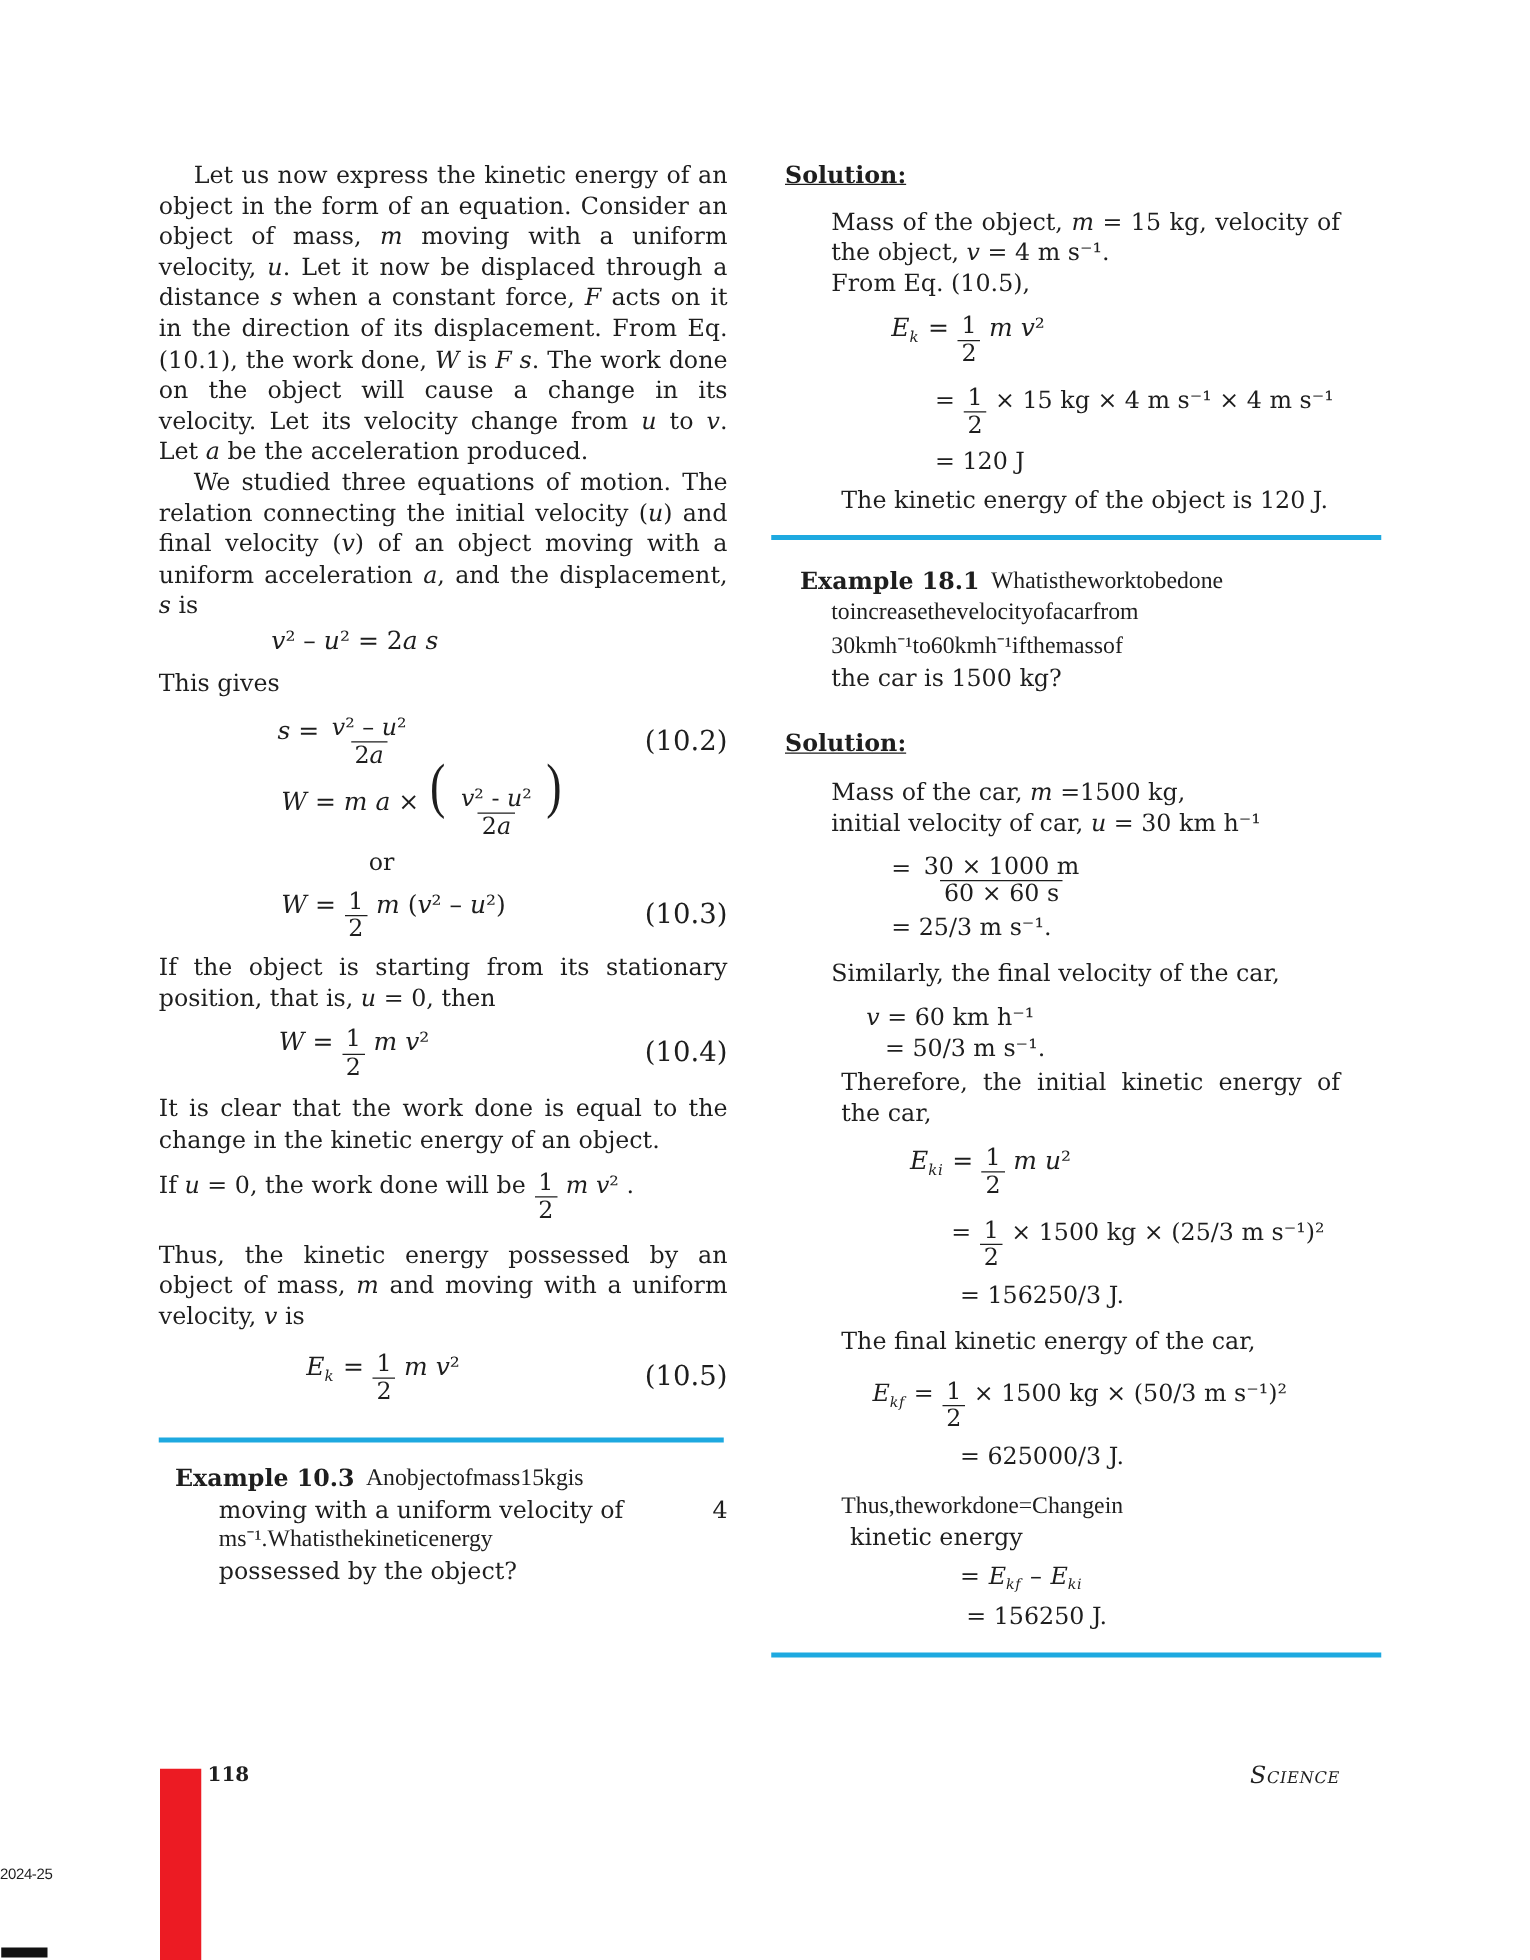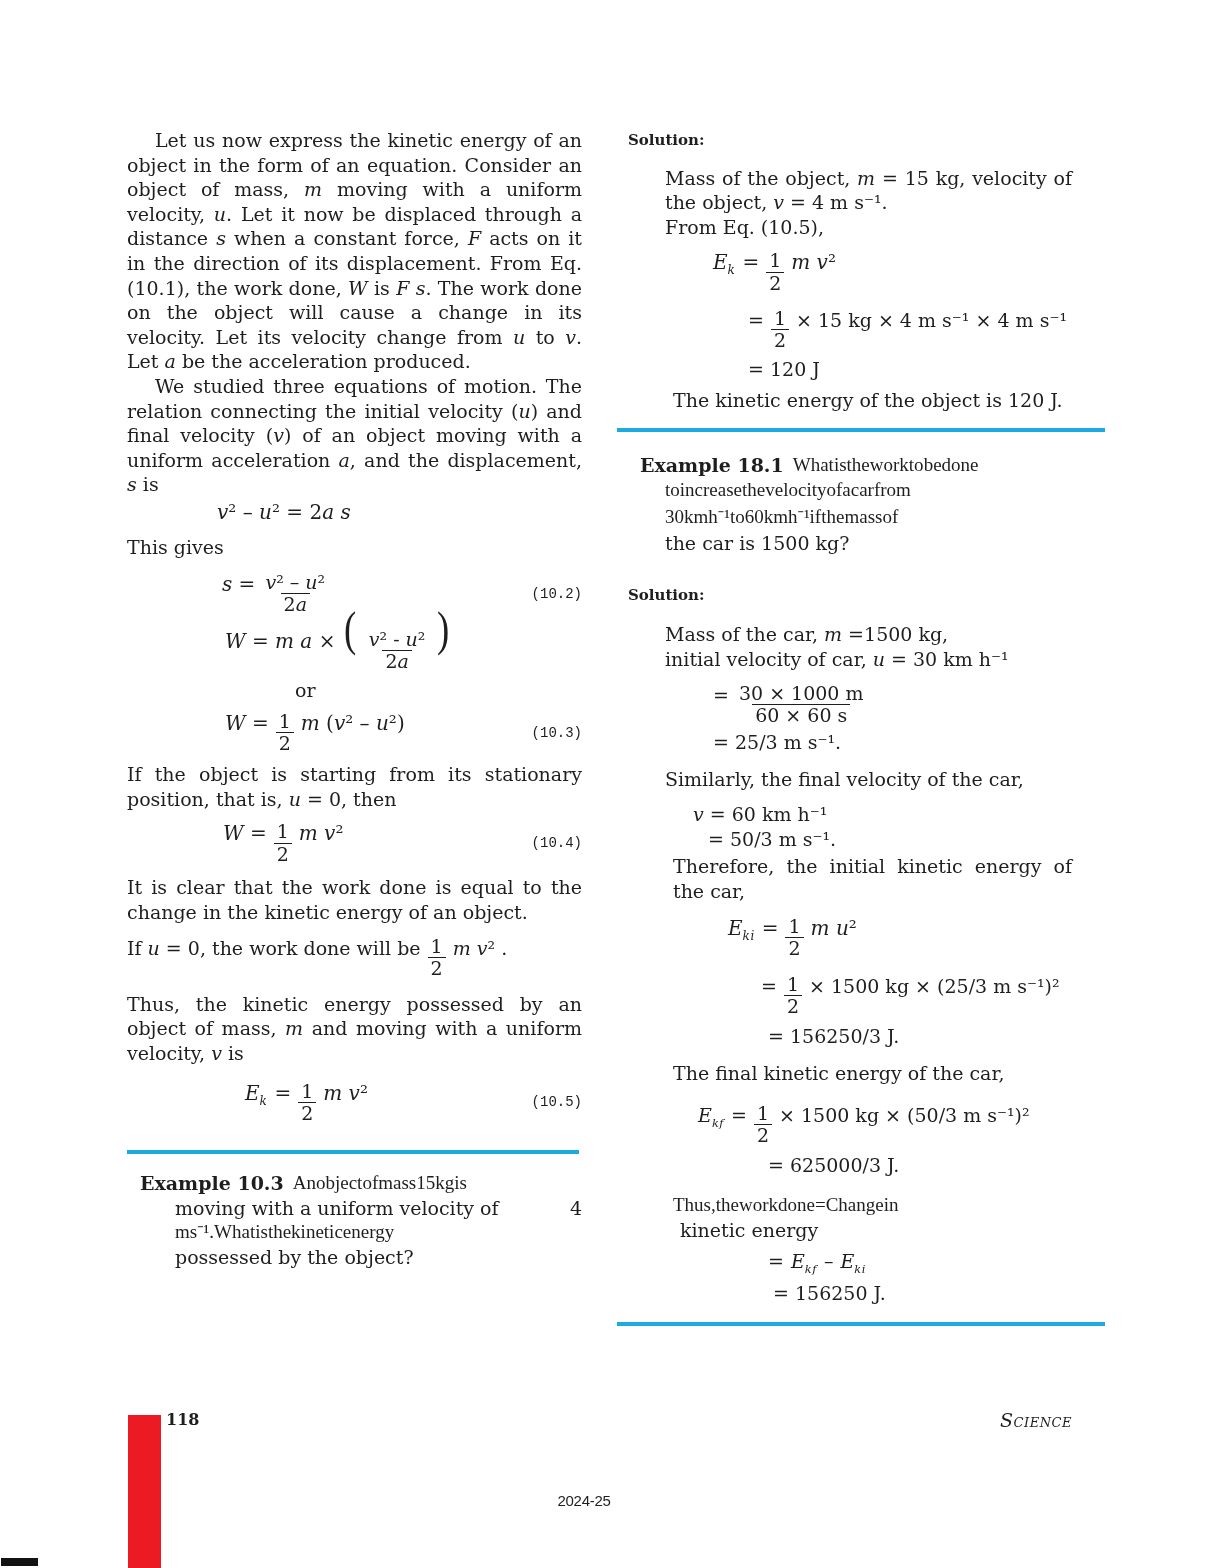--- a/index.html
+++ b/index.html
@@ -6,47 +6,47 @@
   .page {
     position:relative; width:1224px; height:1568px; background:#ffffff;
     font-family:"DejaVu Serif", serif; color:#1e1e1e; overflow:hidden;
   }
   .col { position:absolute; top:128px; font-size:19px; line-height:24.6px; }
   .col-left  { left:127px; width:455px; }
   .col-right { left:628px; width:444px; }
   p { margin:0; }
   .just { text-align:justify; }
   .indent { text-indent:28px; }
-  .sol-head { font-weight:bold; font-size:15px; }
+  .sol-head { font-weight:bold; font-size:19px;text-decoration:underline; }
   i { font-style:italic; }
 
   
   .eqrow { position:relative; display:flex; align-items:flex-start; column-gap:7px; font-size:20px; }
   .frac { display:inline-flex; flex-direction:column; align-items:center; line-height:1.12; font-size:19px; text-align:center; }
   .frac .den { border-top:1.5px solid #1e1e1e; }
   .frac span { padding:0 3px; }
-  .eqtag { position:absolute; right:0; top:50%; transform:translateY(-50%); font-size:14px;font-family:Liberation Mono, monospace; }
+  .eqtag { position:absolute; right:0; top:50%; transform:translateY(-50%); font-size:22px; }
   .bp { font-size:245%; font-weight:300; line-height:0; font-family:"Liberation Serif", serif; transform:scaleX(.75); }
   sub.msub { font-size:60%; font-style:italic; line-height:0; vertical-align:-0.4em; letter-spacing:.5px; }
 
   
   .rule { height:4px; background:#1ea9e0; }
   .rule-r { width:488px; margin-left:-11px; }
   .exline1 { display:flex; }
   .exlabel { font-weight:bold; white-space:nowrap; margin-right:9px; }
   .exrest { flex:1; }
   [data-justify] { display:flex; justify-content:flex-start;font-family:Liberation Serif, serif; }
   .gapline { display:flex; justify-content:space-between; }
 
   
   .redbar   { position:absolute; left:128px; top:1415px; width:33px; height:153px; background:#ec1b23; }
   .pagenum  { position:absolute; left:166px; top:1410px; font-weight:bold; font-size:16px; }
   .brand    { position:absolute; right:152px; top:1409px; font-size:19px; font-style:italic; font-variant:small-caps; letter-spacing:.5px; }
-  .yearmark { position:absolute; left:0; top:1492px; width:1168px; text-align:center;
-              font-family:"Liberation Sans", sans-serif; font-size:15px; letter-spacing:-0.3px; }
+  .yearmark { position:absolute; left:0; top:1492px; width:1168px; text-align:left;
+              font-family:"Liberation Sans", sans-serif; font-size:12px; letter-spacing:-0.3px; }
   .cornermark { position:absolute; left:1px; top:1558px; width:37px; height:8px; background:#121212; }
 </style>
 </head>
 <body>
 
 <div class="page">
 
   <div class="col col-left">
     <p class="just indent">Let us now express the kinetic energy of an object in the form of an equation. Consider an object of mass, <i>m</i> moving with a uniform velocity, <i>u</i>. Let it now be displaced through a distance <i>s</i> when a constant force, <i>F</i> acts on it in the direction of its displacement.  From Eq. (10.1), the work done, <i>W</i> is <i>F s</i>. The work done on the object will cause a change in its velocity. Let its velocity change from <i>u</i> to <i>v</i>. Let <i>a</i> be the acceleration produced.</p>
     <p class="just indent">We studied three equations of motion. The relation connecting the initial velocity (<i>u</i>) and final velocity (<i>v</i>) of an object moving with a uniform acceleration <i>a</i>, and the displacement, <i>s</i> is</p>

